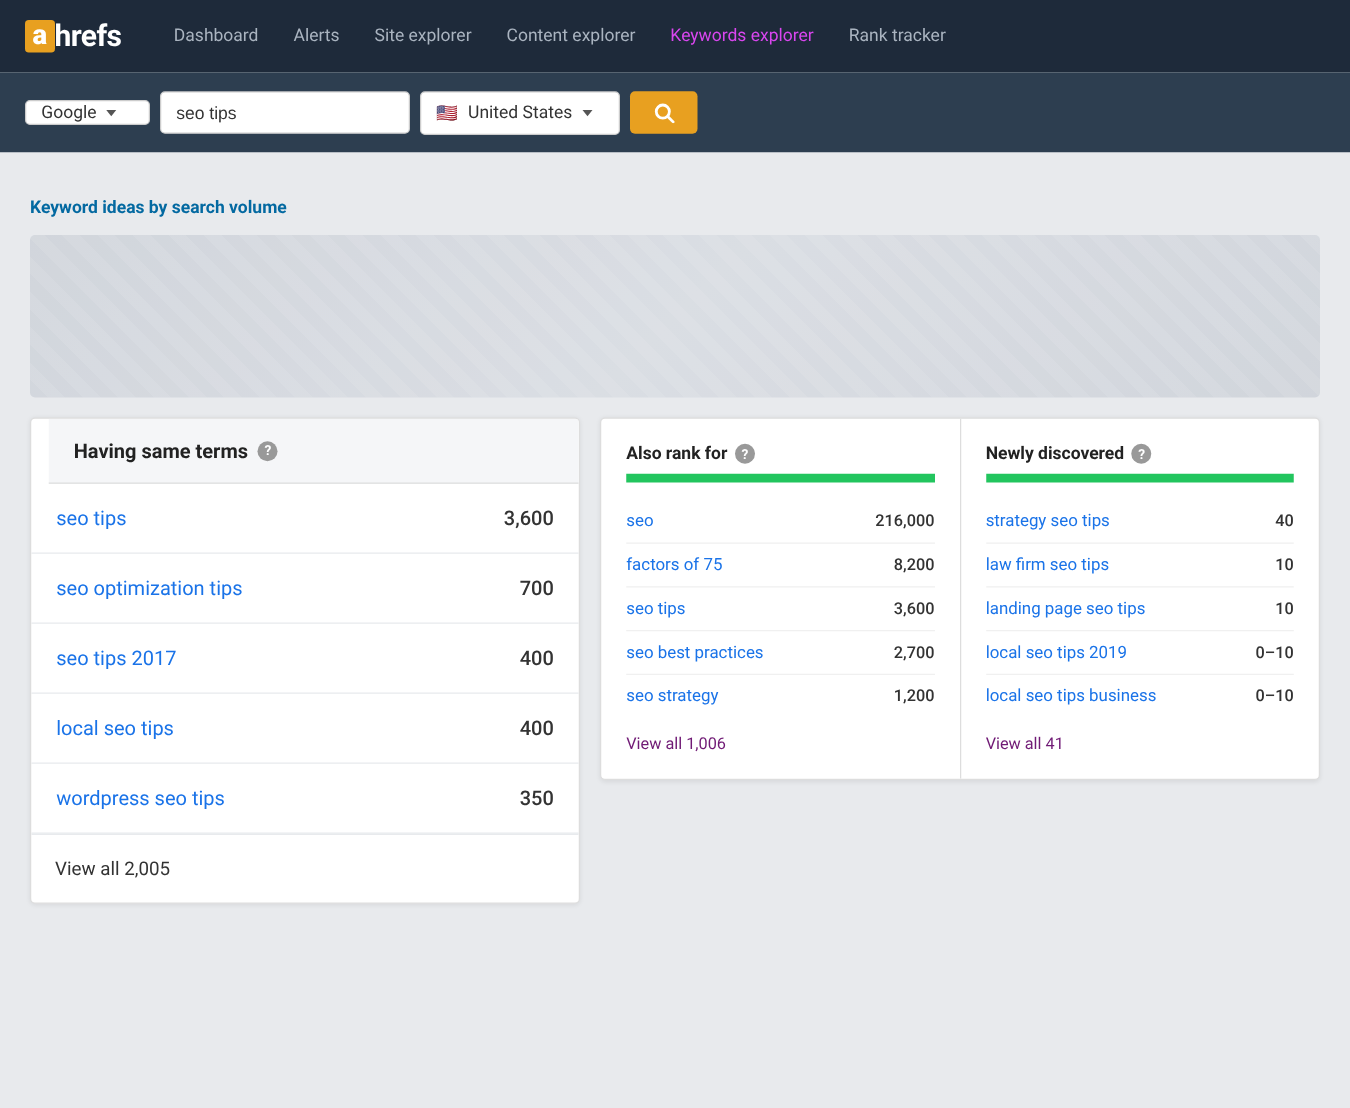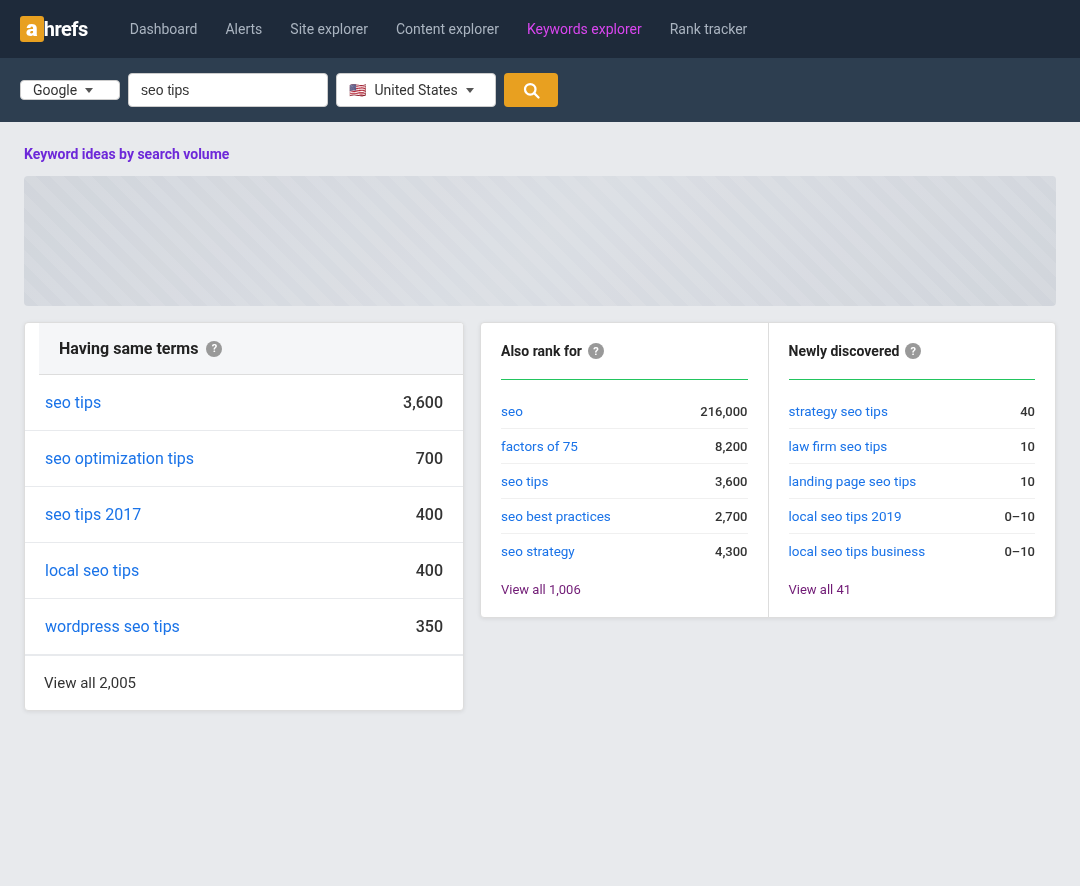--- a/index.html
+++ b/index.html
@@ -28,21 +28,21 @@
       background: #e8a020;
       color: #fff;
       font-weight: 900;
       font-size: 22px;
       padding: 2px 6px;
       border-radius: 3px;
       line-height: 1;
     }
     .logo-hrefs {
       color: #fff;
-      font-size: 20px;
+      font-size: 24px;
       font-weight: 700;
       letter-spacing: -0.5px;
     }
     .nav-item {
       color: #aab4c0;
       font-size: 14px;
       padding: 0 14px;
       height: 70px;
       display: flex;
       align-items: center;
@@ -123,22 +123,23 @@
 
     
     .main-content {
       padding: 24px 24px;
       background: #e8eaed;
       min-height: calc(886px - 122px);
     }
     .section-title {
       font-size: 14px;
       font-weight: 700;
-      color: #6d28d9;
+      color: #0369a1;
       margin-bottom: 14px;
+      margin-top: 12px;
     }
 
     .content-grid {
       display: flex;
       gap: 16px;
       align-items: flex-start;
     }
 
     
     .left-panel {
@@ -227,22 +228,22 @@
       border-right: 1px solid #ddd;
     }
     .right-section:last-child {
       border-right: none;
     }
     .right-section-header {
       display: flex;
       align-items: center;
       gap: 6px;
       margin-bottom: 14px;
-      padding-bottom: 20px;
-      border-bottom: 1px solid #22c55e;
+      padding-bottom: 8px;
+      border-bottom: 7px solid #22c55e;
       text-align: center;
     }
     .right-section-title {
       font-size: 14px;
       font-weight: 700;
       color: #222;
     }
     .keyword-data-row {
       display: flex;
       justify-content: space-between;
@@ -388,21 +389,21 @@
           <div class="keyword-data-row">
             <a class="kd-link">seo tips</a>
             <span class="kd-vol">3,600</span>
           </div>
           <div class="keyword-data-row">
             <a class="kd-link">seo best practices</a>
             <span class="kd-vol">2,700</span>
           </div>
           <div class="keyword-data-row">
             <a class="kd-link">seo strategy</a>
-            <span class="kd-vol">4,300</span>
+            <span class="kd-vol">1,200</span>
           </div>
 
           <span class="view-all-link">View all 1,006</span>
         </div>
 
         <div class="right-section">
           <div class="right-section-header">
             <span class="right-section-title">Newly discovered</span>
             <span class="info-icon">?</span>
           </div>

